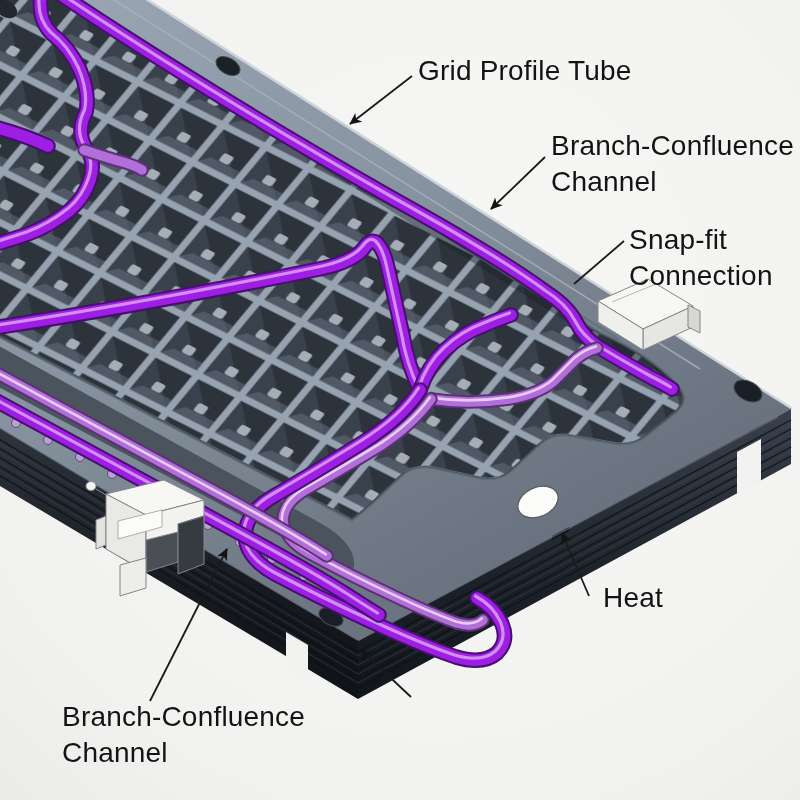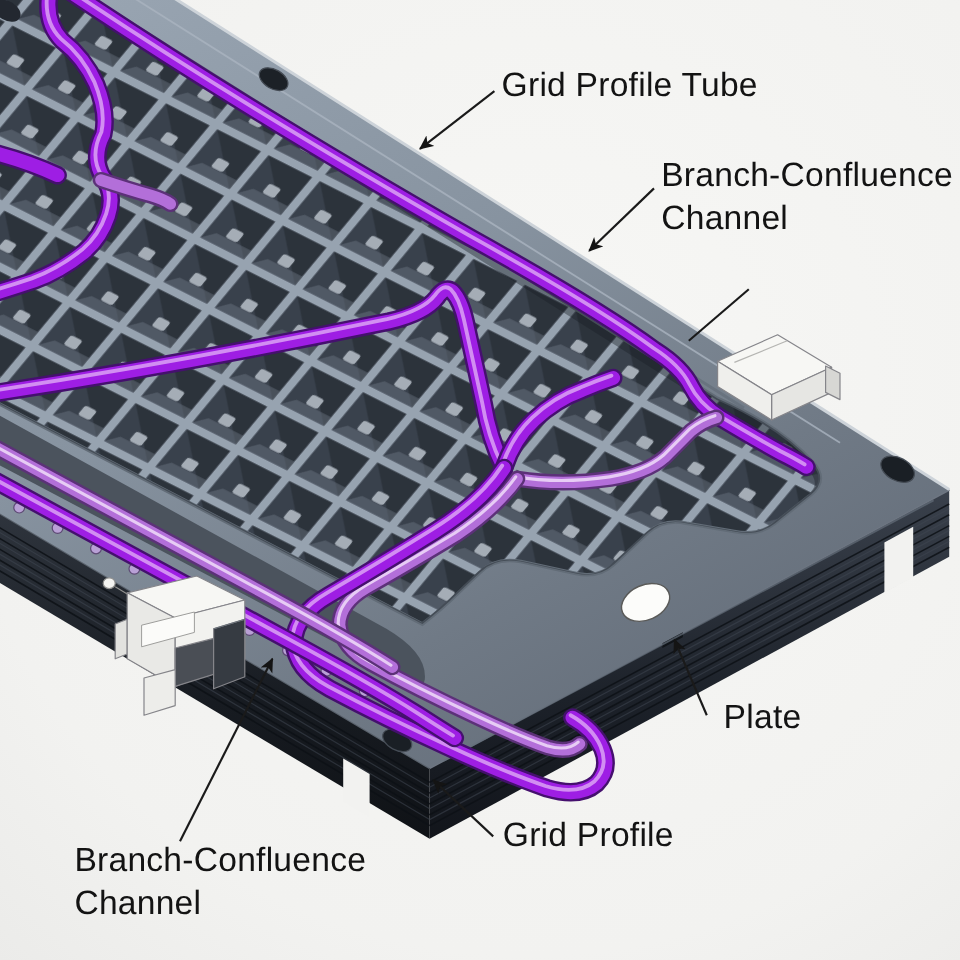--- a/index.html
+++ b/index.html
@@ -240,23 +240,24 @@
   </g>
 </svg>
 
 <div class="callout" style="left:418px;top:53px;">
   <span>Grid Profile Tube</span>
 </div>
 <div class="callout" style="left:551px;top:128px;">
   <div>Branch-Confluence</div>
   <div>Channel</div>
 </div>
+<div class="callout" style="left:629px;top:222px;">
+  <div>Snap-fit</div>
+  <div>Connection</div>
+</div>
 <div class="callout" style="left:603px;top:580px;">
-  <div>Plate</div>
-</div>
-<div class="callout" style="left:419px;top:678px;">
-  <span>Grid Profile</span>
+  <div>Heat</div>
 </div>
 <div class="callout" style="left:62px;top:699px;">
   <div>Branch-Confluence</div>
   <div>Channel</div>
 </div>
 </div>
 
 </body></html>

